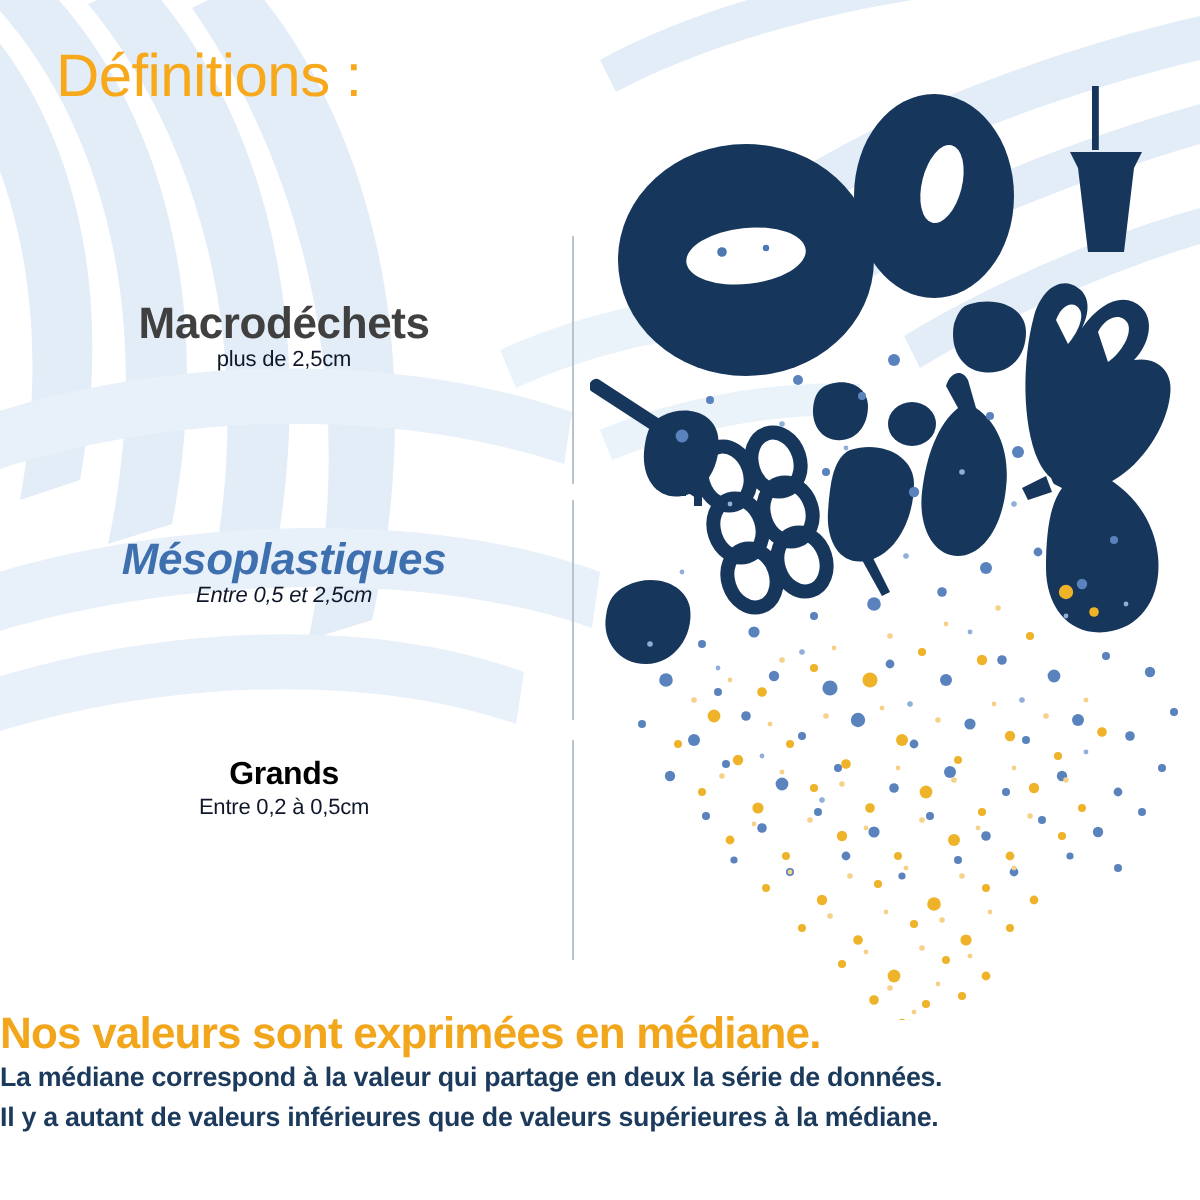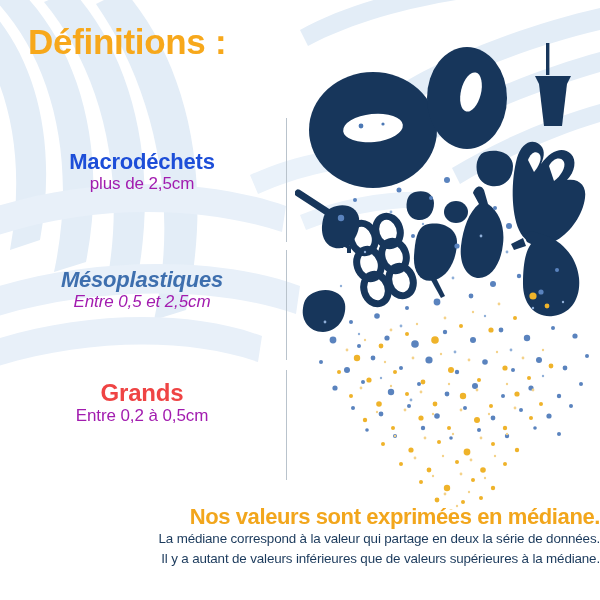--- a/index.html
+++ b/index.html
@@ -19,22 +19,22 @@
   
   #bg-waves{
     position:absolute;left:0;top:0;width:600px;height:600px;
     pointer-events:none;
   }
 
   
   #title{
     position:absolute;
     left:28px;top:22px;
-    font-size:35px;
-    font-weight:bold;
+    font-size:30px;
+    font-weight:normal;
     color:#F7A81B;
     letter-spacing:-0.3px;
     white-space:nowrap;
   }
 
   
   .divider{
     position:absolute;
     left:286px;
     width:1px;
@@ -50,48 +50,47 @@
     width:268px;
     left:8px;
     text-align:center;
   }
   .cat-title{
     font-weight:bold;
     line-height:1.06;
     letter-spacing:-0.2px;
   }
   .cat-sub{
-    color:#a21caf;
-    font-size:17px;
+    color:#0f172a;
+    font-size:11px;
     margin-top:1px;
     letter-spacing:-0.1px;
   }
   #cat-macro{top:150px;}
-  #cat-macro .cat-title{font-size:22px;color:#1d4ed8;}
+  #cat-macro .cat-title{font-size:22px;color:#404040;}
   #cat-meso{top:268px;font-style:italic;}
   #cat-meso .cat-title{font-size:22px;color:#3E6FAE;}
   #cat-micro{top:380px;}
-  #cat-micro .cat-title{font-size:24px;color:#ef4444;}
+  #cat-micro .cat-title{font-size:16px;color:#000000;}
 
   
   #bottom{
     position:absolute;
     left:0;top:505px;width:600px;
-    text-align:right;
+    text-align:left;
   }
   #bottom-head{
     font-size:22px;font-weight:bold;color:#F2A61C;
     letter-spacing:-0.4px;
     line-height:1.1;
   }
   .bottom-line{
-    font-size:13.4px;font-weight:normal;color:#1B3A5C;
+    font-size:13.4px;font-weight:bold;color:#1B3A5C;
     line-height:1.45;
     letter-spacing:-0.15px;
-    padding-left:40px;
   }
 
   
   #illustration{
     position:absolute;
     left:295px;top:40px;
     width:305px;height:470px;
   }
 </style>
 </head>

